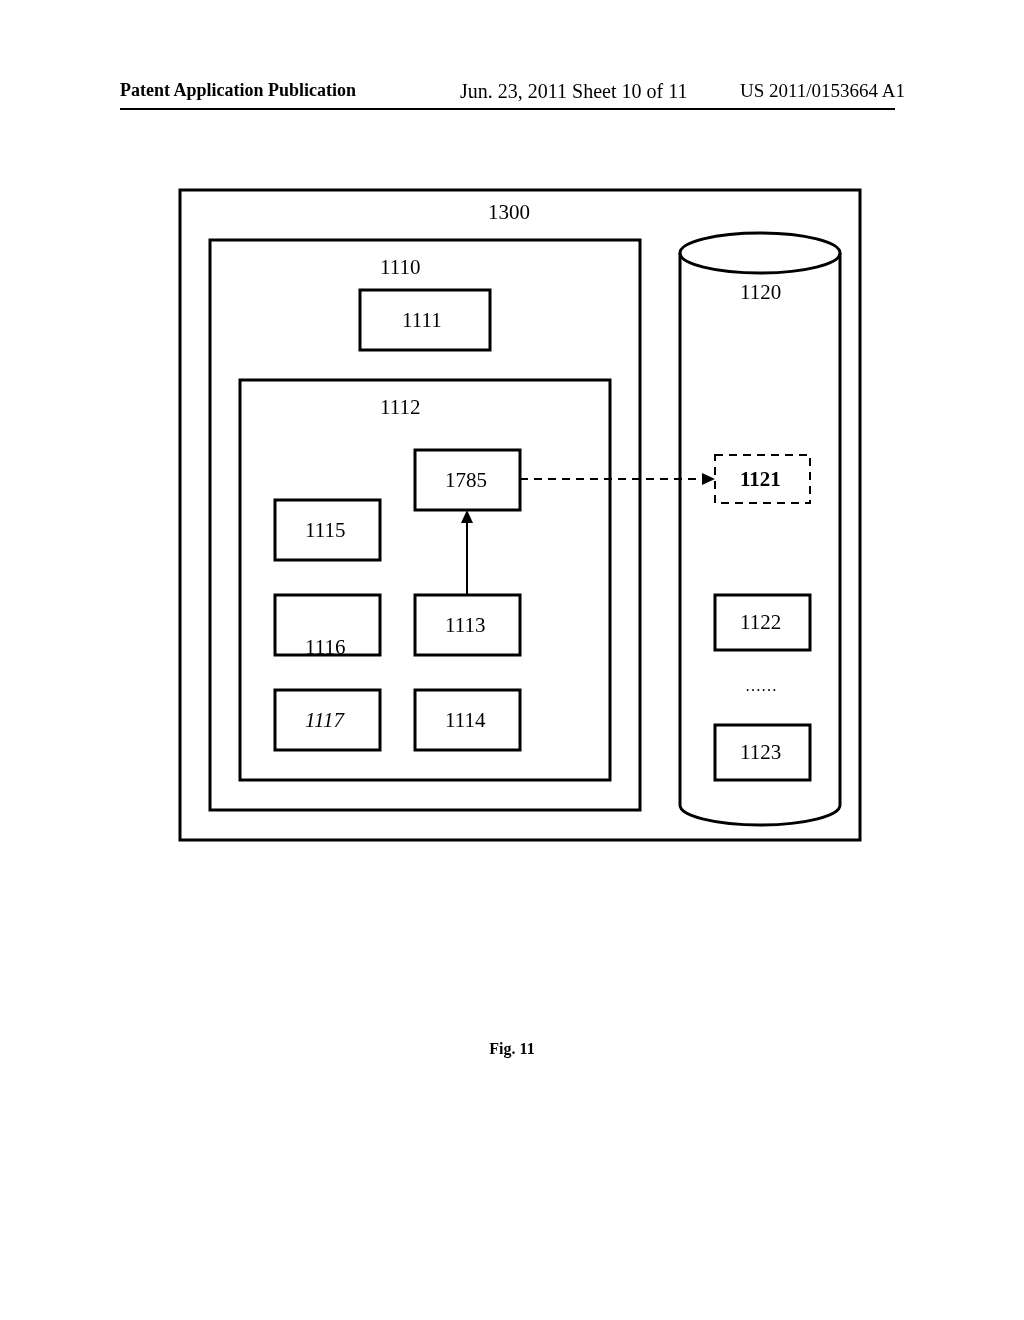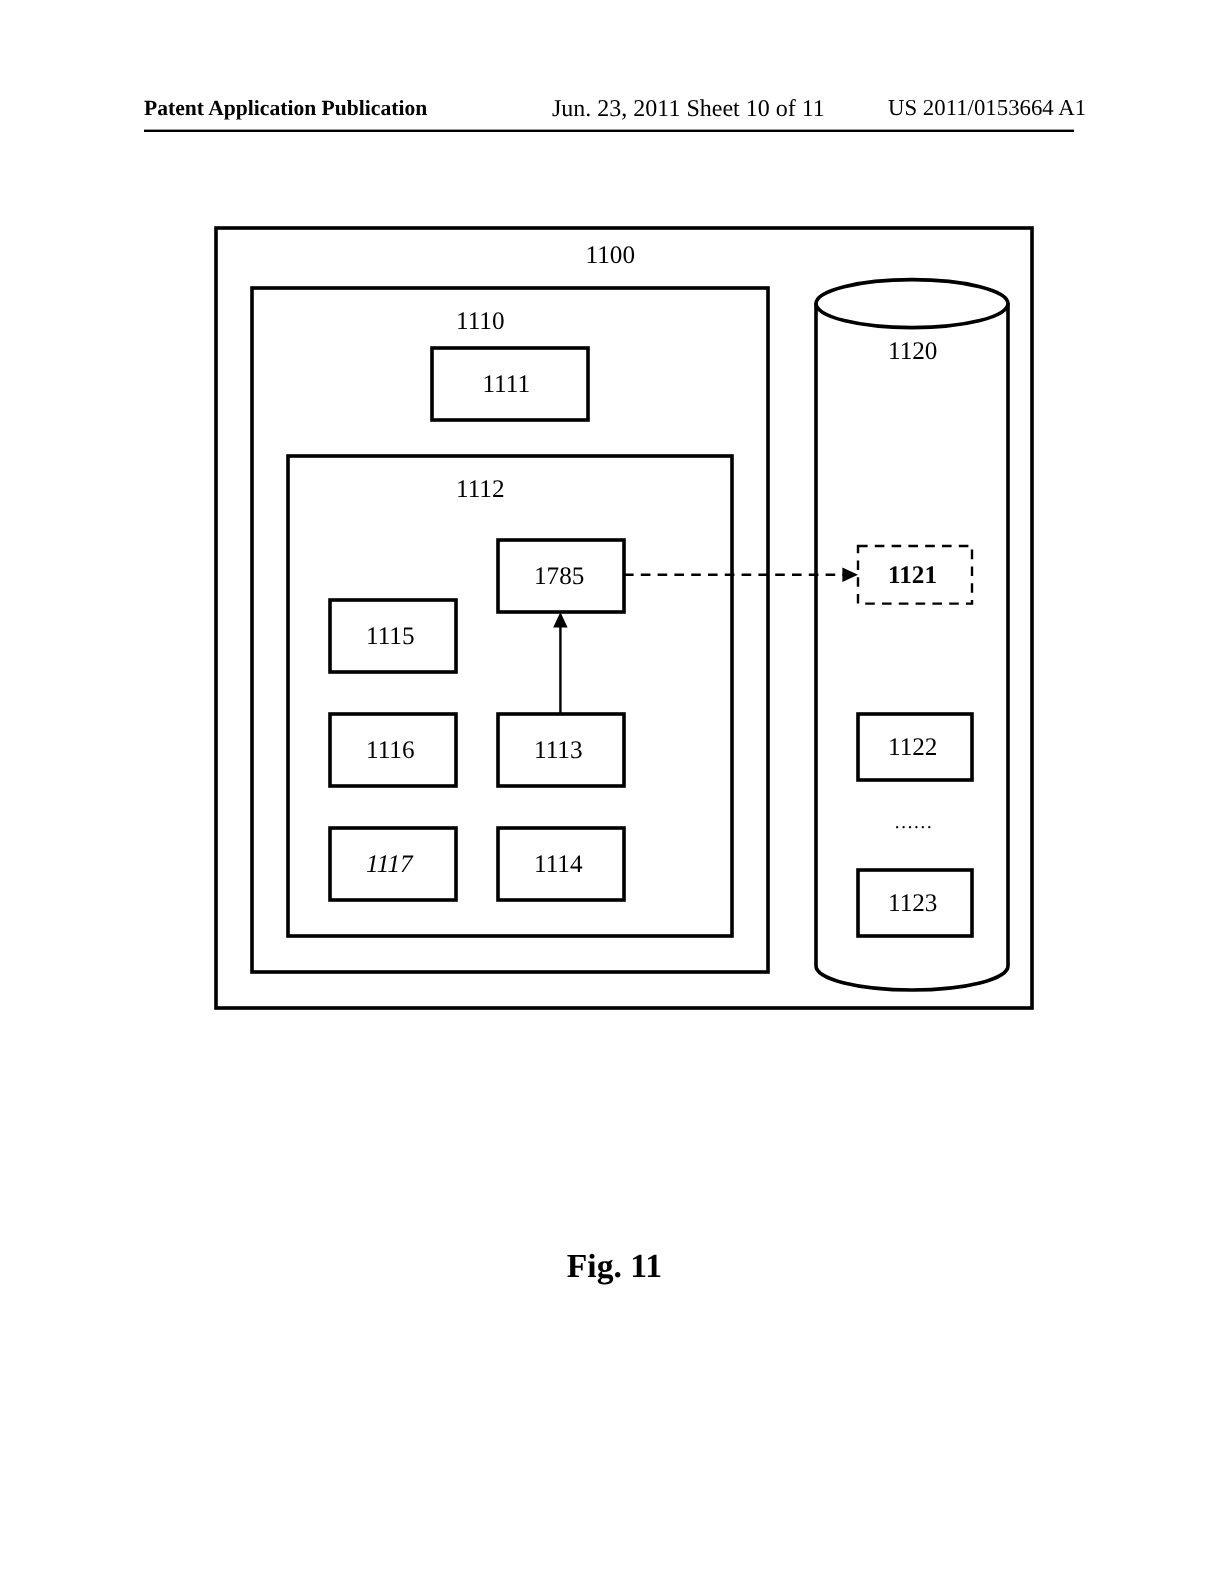--- a/index.html
+++ b/index.html
@@ -53,21 +53,21 @@
     position: absolute;
     font-size: 21px;
     font-family: "Times New Roman", Times, serif;
   }
   .fig-caption {
     position: absolute;
     left: 0;
     width: 1024px;
     top: 1040px;
     text-align: center;
-    font-size: 28px;
+    font-size: 16px;
     font-weight: bold;
   }
 </style>
 </head>
 <body>
 
 <div class="header">
   <span class="hdr-left">Patent Application Publication</span>
   <span class="hdr-mid">Jun. 23, 2011  Sheet 10 of 11</span>
   <span class="hdr-right">US 2011/0153664 A1</span>
@@ -111,27 +111,27 @@
     <rect x="545" y="545" width="95" height="55" fill="none" stroke="#000" stroke-width="3"></rect>
 
     <line x1="297" y1="415" x2="297" y2="338" stroke="#000" stroke-width="2"></line>
     <polygon points="297,330 291,343 303,343" fill="#000"></polygon>
 
     <line x1="350" y1="299" x2="537" y2="299" stroke="#000" stroke-width="2" stroke-dasharray="8 6"></line>
     <polygon points="545,299 532,293 532,305" fill="#000"></polygon>
   </svg>
 
   
-  <span class="txt" style="left:318px; top:20px;">1100</span>
+  <span class="txt" style="left:318px; top:20px;">1300</span>
   <span class="txt" style="left:210px; top:75px;">1110</span>
   <span class="txt" style="left:232px; top:128px;">1111</span>
   <span class="txt" style="left:210px; top:215px;">1112</span>
   <span class="txt" style="left:275px; top:288px;">1785</span>
   <span class="txt" style="left:135px; top:338px;">1115</span>
-  <span class="txt" style="left:135px; top:433px;">1116</span>
+  <span class="txt" style="left:135px; top:455px;">1116</span>
   <span class="txt" style="left:275px; top:433px;">1113</span>
   <span class="txt" style="left:135px; top:528px;font-style:italic;">1117</span>
   <span class="txt" style="left:275px; top:528px;">1114</span>
   <span class="txt" style="left:570px; top:100px;">1120</span>
   <span class="txt" style="left:570px; top:287px;font-weight:bold;">1121</span>
   <span class="txt" style="left:570px; top:430px;text-align:right;">1122</span>
   <span class="txt" style="left:575px; top:497px; font-size:16px;">……</span>
   <span class="txt" style="left:570px; top:560px;">1123</span>
 </div>
 

